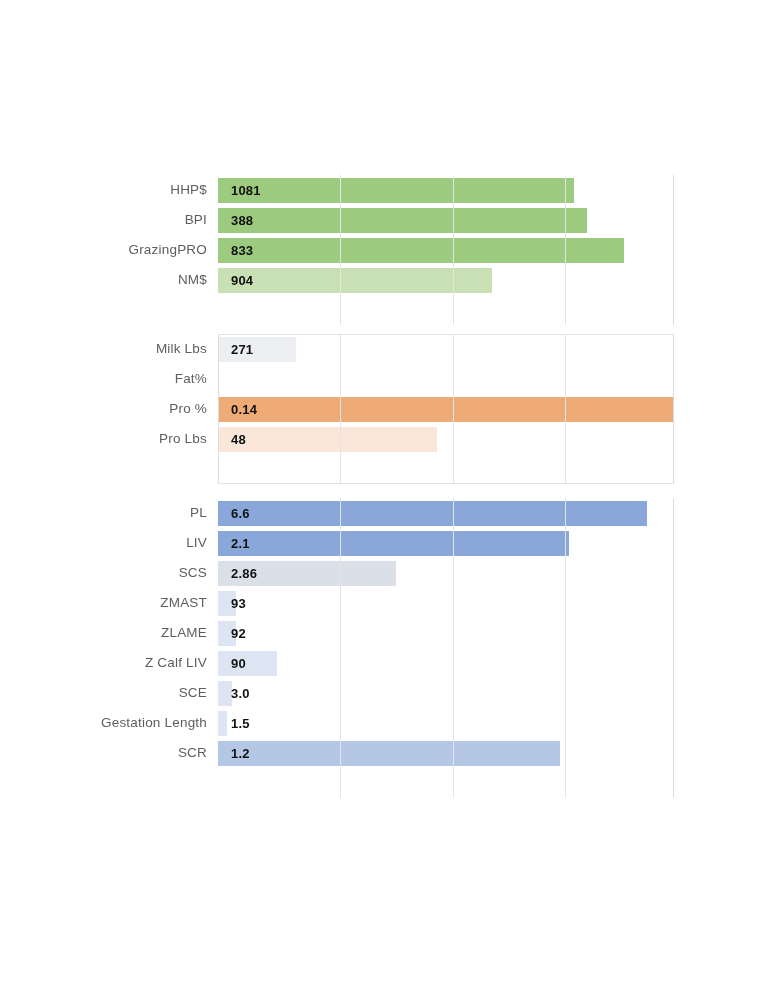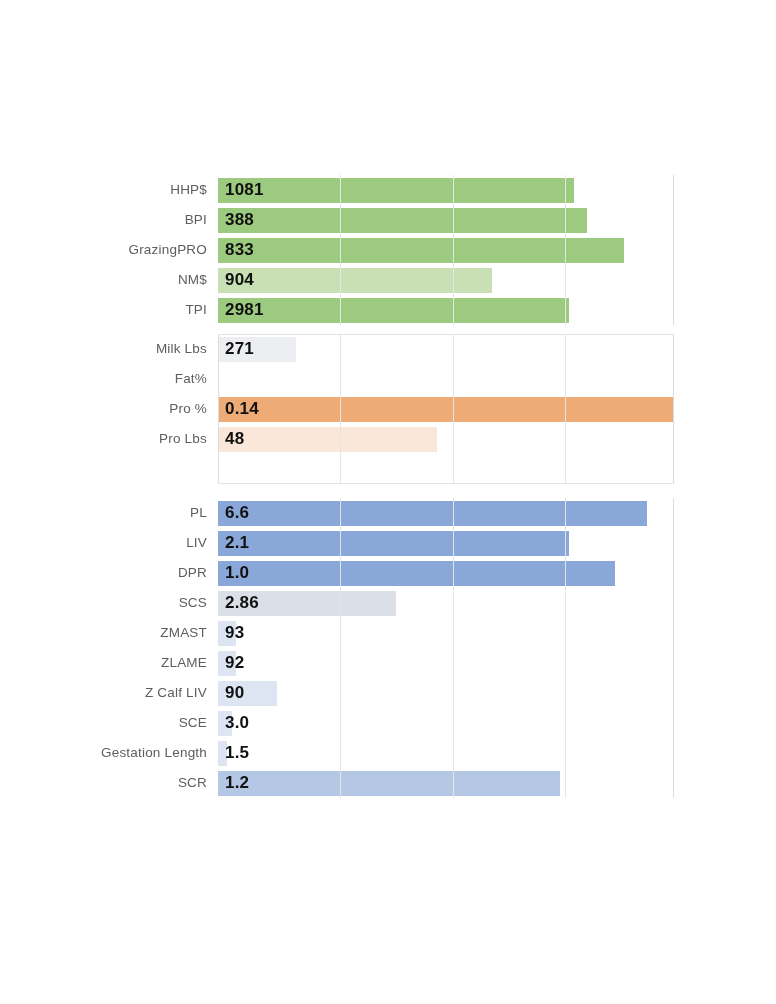--- a/index.html
+++ b/index.html
@@ -41,23 +41,23 @@
     position:absolute;
     left:0;top:2.5px;
     height:25px;
   }
   .bar-value{
     position:absolute;
     left:0;top:0;
     height:30px;
     display:flex;
     align-items:center;
-    padding-left:7px;
+    padding-left:13px;
     box-sizing:border-box;
-    font-size:17px;
+    font-size:13px;
     font-weight:bold;
     color:#111111;
     letter-spacing:.2px;
     white-space:nowrap;
     z-index:3;
   }
 
   
   .plot-frame{
     position:absolute;
@@ -118,27 +118,20 @@
           <div class="track">
             <div class="bar" style="width: 405.84px; background: rgb(156, 202, 126);"></div>
             <div class="bar-value">833</div>
           </div>
         </div>
         <div class="row">
           <div class="row-label">NM$</div>
           <div class="track">
             <div class="bar" style="width: 273.6px; background: rgb(200, 224, 179);"></div>
             <div class="bar-value">904</div>
-          </div>
-        </div>
-        <div class="row">
-          <div class="row-label">TPI</div>
-          <div class="track">
-            <div class="bar" style="width: 351.12px; background: rgb(156, 202, 126);"></div>
-            <div class="bar-value">2981</div>
           </div>
         </div>
       </div>
   </div>
 
   <div class="section" id="section-1" style="top:334px;">
     <div class="plot-frame" id="frame-1" style="height: 150px;">
         <div class="gridline" style="left: 122px;"></div>
         <div class="gridline" style="left: 235px;"></div>
         <div class="gridline" style="left: 347px;"></div>
@@ -191,27 +184,20 @@
           </div>
         </div>
         <div class="row">
           <div class="row-label">LIV</div>
           <div class="track">
             <div class="bar" style="width: 351.12px; background: rgb(137, 167, 216);"></div>
             <div class="bar-value">2.1</div>
           </div>
         </div>
         <div class="row">
-          <div class="row-label">DPR</div>
-          <div class="track">
-            <div class="bar" style="width: 396.72px; background: rgb(137, 167, 216);"></div>
-            <div class="bar-value">1.0</div>
-          </div>
-        </div>
-        <div class="row">
           <div class="row-label">SCS</div>
           <div class="track">
             <div class="bar" style="width: 177.84px; background: rgb(218, 223, 232);"></div>
             <div class="bar-value">2.86</div>
           </div>
         </div>
         <div class="row">
           <div class="row-label">ZMAST</div>
           <div class="track">
             <div class="bar" style="width: 18.24px; background: rgb(221, 229, 243);"></div>

